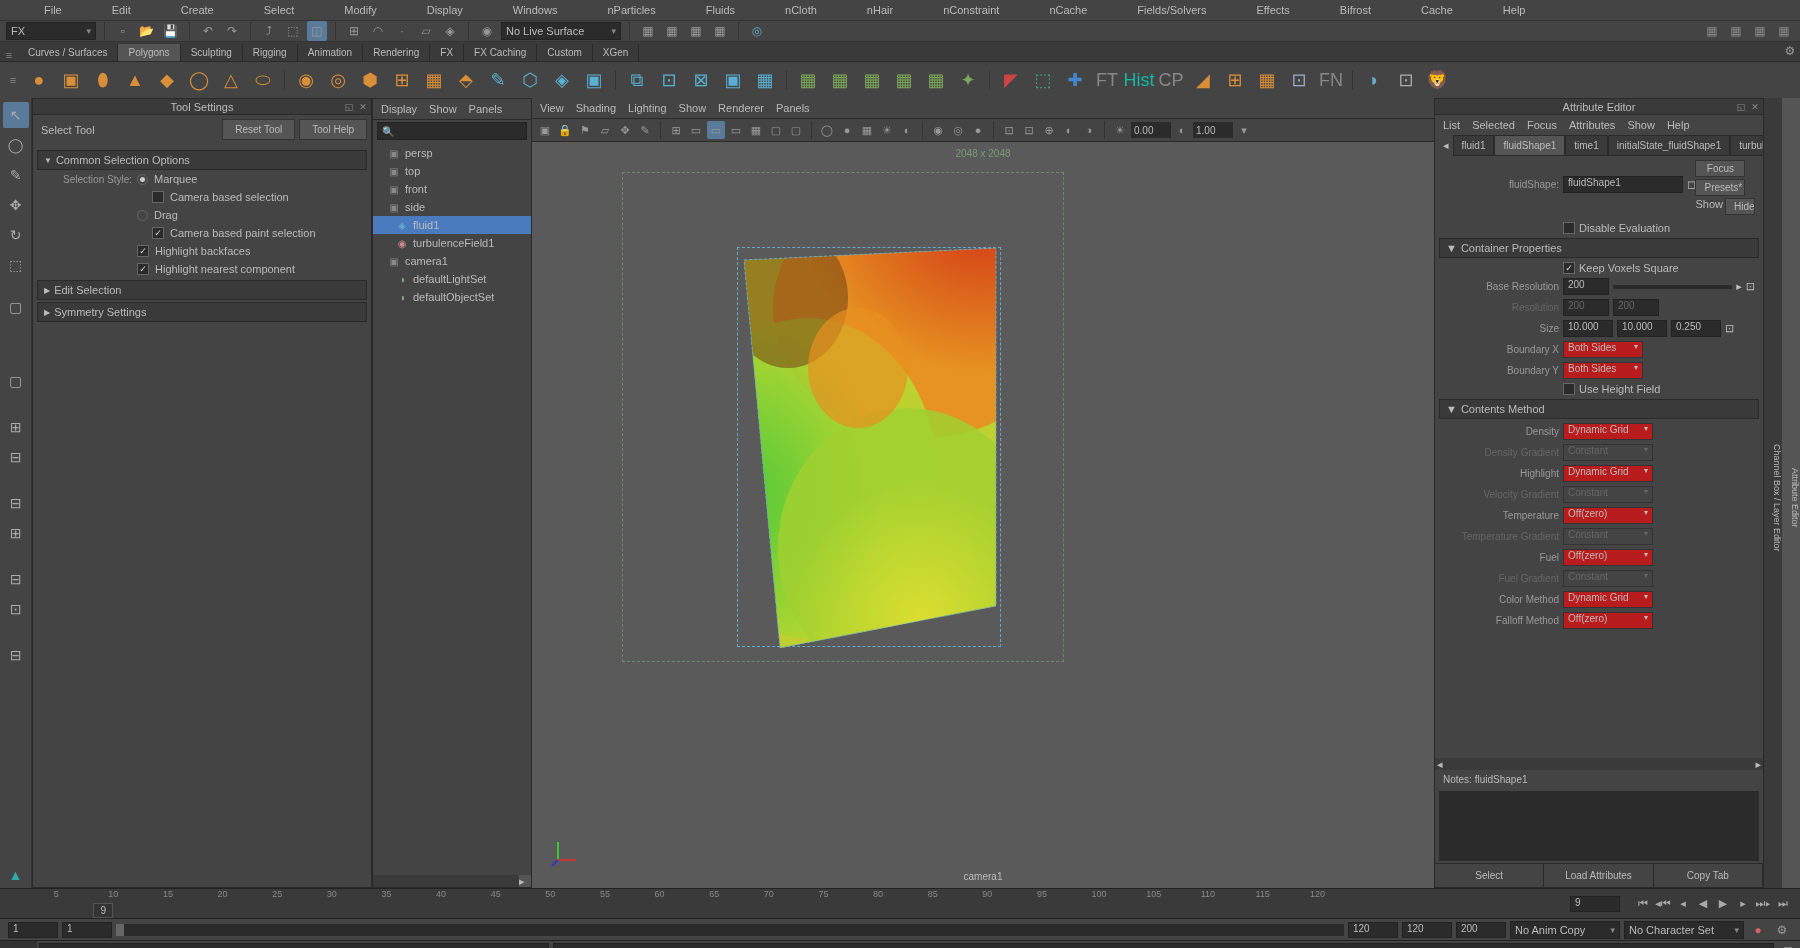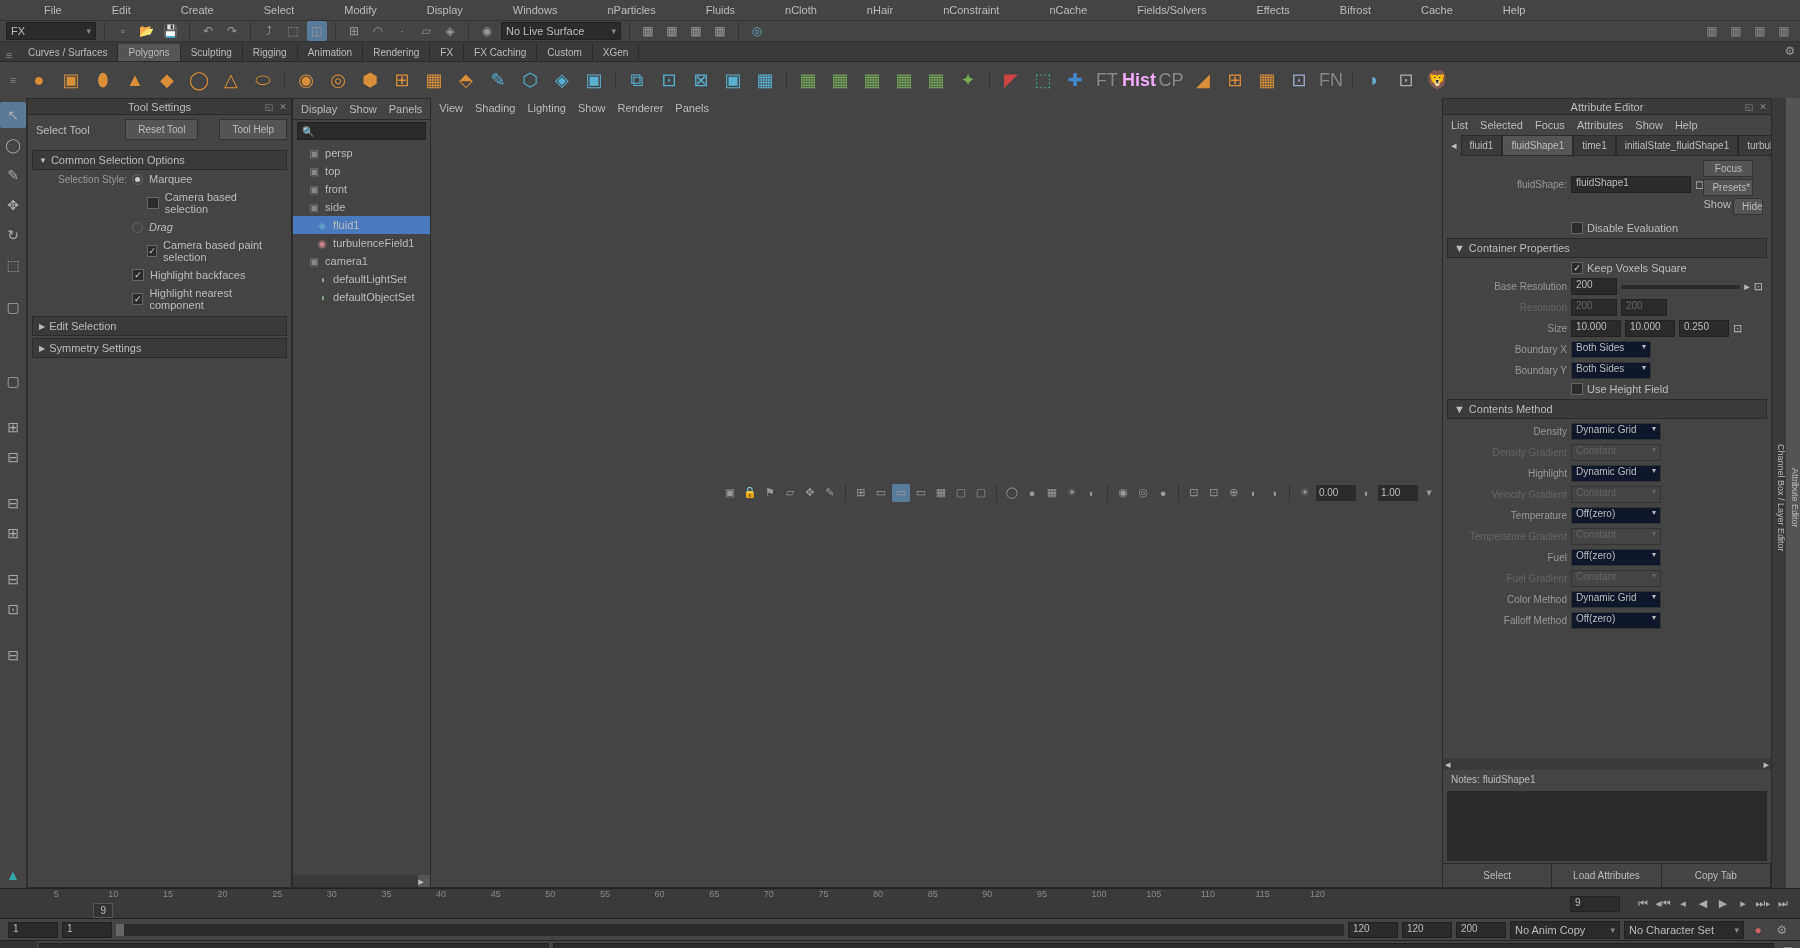--- a/index.html
+++ b/index.html
@@ -27,40 +27,40 @@
 .lt-btn { width:26px; height:26px; display:flex; align-items:center; justify-content:center; font-size:14px; color:#aaa; border-radius:2px;}
 .lt-btn.sel { background:#5a7a9a;}
 
 .panel { background:#444; border:1px solid #2a2a2a; display:flex; flex-direction:column;}
 .panel-header { background:#3a3a3a; height:16px; display:flex; align-items:center; justify-content:center; font-size:10px; position:relative; border-bottom:1px solid #2a2a2a;}
 .panel-header .pins { position:absolute; right:2px; display:flex; gap:2px;}
 .pin { width:12px; height:12px; font-size:9px; color:#888; display:flex; align-items:center; justify-content:center;}
 
 .tool-settings { width:340px; }
 .ts-body { padding:4px; flex:1; overflow:auto;}
-.ts-title-row { display:flex; align-items:center; padding:4px; gap:21px;}
+.ts-title-row { display:flex; align-items:center; padding:4px; gap:4px;}
 .ts-btn { background:#555; border:1px solid #333; padding:4px 12px; font-size:10px;}
 .section-hdr { background:#3a3a3a; padding:3px 6px; display:flex; align-items:center; gap:4px; border:1px solid #2a2a2a; margin-top:2px;}
 .section-hdr .tri { font-size:8px;}
 .opt-row { display:flex; align-items:center; padding:3px 6px 3px 100px; gap:6px;}
 .opt-label { position:absolute; left:0; width:95px; text-align:right; font-size:10px; color:#999;}
 .opt-row-rel { position:relative;}
 .chk { width:12px; height:12px; background:#2b2b2b; border:1px solid #666; display:inline-flex; align-items:center; justify-content:center; font-size:9px; color:#ddd;}
 .radio { width:11px; height:11px; border:1px solid #666; border-radius:50%; display:inline-flex; align-items:center; justify-content:center;}
 .radio.on::after { content:""; width:5px; height:5px; background:#ccc; border-radius:50%;}
 
 .outliner { width:160px; }
 .outliner-menus { display:flex; gap:12px; padding:4px 8px; background:#444; border-bottom:1px solid #2a2a2a; font-size:10px;}
 .search-box { margin:2px 4px; height:18px; background:#2b2b2b; border:1px solid #222; display:flex; align-items:center; padding:0 4px;}
 .ol-body { flex:1; overflow:auto; padding:2px 0; background:#444; position:relative;}
 .ol-item { display:flex; align-items:center; padding:2px 4px 2px 14px; gap:4px; font-size:10px;}
 .ol-item.sel { background:#4a7bbf;}
 .ol-ico { width:14px; height:14px; display:flex; align-items:center; justify-content:center; font-size:10px;}
 
-.viewport-container { flex:1; display:flex; flex-direction:row; background:#444;}
+.viewport-container { flex:1; display:flex; flex-direction:column; background:#444;}
 .vp-menus { display:flex; gap:12px; padding:4px 8px; font-size:10px; border-bottom:1px solid #2a2a2a;}
 .vp-toolbar { display:flex; align-items:center; padding:2px 4px; gap:2px; border-bottom:1px solid #2a2a2a; background:#444;}
 .vp-ico { width:18px; height:18px; display:flex; align-items:center; justify-content:center; font-size:11px; color:#999;}
 .vp-num { background:#2b2b2b; width:40px; height:16px; display:flex; align-items:center; padding:0 3px; font-size:10px;}
 .viewport { flex:1; background:#5a5a5a; position:relative; overflow:hidden;}
 .vp-label { position:absolute; top:6px; left:50%; transform:translateX(-50%); color:#7a9a7a; font-size:10px;}
 .gate { position:absolute; border:1px dashed #6a8a6a; }
 .fluid-plane { position:absolute; border:1px dashed #6ac; }
 .axis { position:absolute; bottom:20px; left:18px; font-size:14px;}
 .cam-label { position:absolute; bottom:6px; left:50%; transform:translateX(-50%); font-size:10px;}
@@ -69,21 +69,21 @@
 .ae-menus { display:flex; gap:12px; padding:4px 8px; font-size:10px;}
 .ae-tabs { display:flex; padding:0 4px; overflow:hidden; align-items:center;}
 .ae-tab { padding:4px 8px; background:#3a3a3a; border:1px solid #2a2a2a; font-size:10px; white-space:nowrap;}
 .ae-tab.active { background:#555;}
 .ae-body { flex:1; overflow:auto; padding:4px; position:relative;}
 .ae-row { display:flex; align-items:center; padding:2px 4px; gap:4px;}
 .ae-label { width:116px; text-align:right; font-size:10px; color:#999;}
 .ae-label.dim { color:#666;}
 .ae-input { background:#2b2b2b; border:1px solid #222; height:17px; padding:0 4px; font-size:10px; flex:1;}
 .ae-input.dim { color:#666;}
-.ae-select { background:#0f172a; border:1px solid #333; height:17px; padding:0 4px; font-size:10px; width:80px; position:relative;}
+.ae-select { background:#b91c1c; border:1px solid #333; height:17px; padding:0 4px; font-size:10px; width:80px; position:relative;}
 .ae-select::after { content:"▾"; position:absolute; right:4px; font-size:8px;}
 .ae-select.dim { background:#444; color:#666;}
 .ae-section { background:#3a3a3a; padding:3px 6px; display:flex; align-items:center; gap:4px; border:1px solid #2a2a2a; margin:2px 0;}
 .ae-right-btns { position:absolute; right:4px; top:0; display:flex; flex-direction:column; gap:2px;}
 .ae-rbtn { background:#555; border:1px solid #333; padding:2px 8px; font-size:10px; width:50px; text-align:center;}
 .ae-footer-btns { display:flex; border-top:1px solid #2a2a2a;}
 .ae-fbtn { flex:1; padding:6px; text-align:center; background:#444; border-right:1px solid #2a2a2a; font-size:10px;}
 
 .right-strip { width:18px; background:#3a3a3a; display:flex; flex-direction:column; align-items:center; padding-top:10px; gap:2px; writing-mode:vertical-rl;}
 
@@ -217,21 +217,21 @@
   <div class="shelf-ico grp3">▦</div>
   <div class="shelf-ico grp3">▦</div>
   <div class="shelf-ico grp3">▦</div>
   <div class="shelf-ico grp3">▦</div>
   <div class="shelf-ico grp3">✦</div>
   <div class="divider"></div>
   <div class="shelf-ico" style="color:#c44;">◤</div>
   <div class="shelf-ico" style="color:#4a8;">⬚</div>
   <div class="shelf-ico" style="color:#48c;">✚</div>
   <div class="shelf-ico" style="color:#888;">FT</div>
-  <div class="shelf-ico" style="color:#f0abfc;font-weight:bold;">Hist</div>
+  <div class="shelf-ico" style="color:#14b8a6;">Hist</div>
   <div class="shelf-ico" style="color:#888;">CP</div>
   <div class="shelf-ico" style="color:#d98f3a;">◢</div>
   <div class="shelf-ico" style="color:#d98f3a;">⊞</div>
   <div class="shelf-ico" style="color:#d98f3a;">▦</div>
   <div class="shelf-ico" style="color:#9ac;">⊡</div>
   <div class="shelf-ico" style="color:#888;">FN</div>
   <div class="divider"></div>
   <div class="shelf-ico" style="color:#6ac;">◗</div>
   <div class="shelf-ico" style="color:#aaa;">⊡</div>
   <div class="shelf-ico" style="color:#a85;">🦁</div>
@@ -285,21 +285,21 @@
         </div>
       <div class="opt-row opt-row-rel">
         <span class="opt-label">Selection Style:</span>
         <span class="radio on"></span>
         <span>Marquee</span>
       </div>
       <div class="opt-row" style="padding-left:115px;">
         <span class="chk"></span>
         <span>Camera based selection</span>
       </div>
-      <div class="opt-row" style="padding-left:100px;font-style:italic;">
+      <div class="opt-row" style="padding-left:100px;">
         <span class="radio"></span>
         <span>Drag</span>
       </div>
       <div class="opt-row" style="padding-left:115px;">
         <span class="chk">✓</span>
         <span>Camera based paint selection</span>
       </div>
       <div class="opt-row" style="padding-left:100px;">
         <span class="chk">✓</span>
         <span>Highlight backfaces</span>

